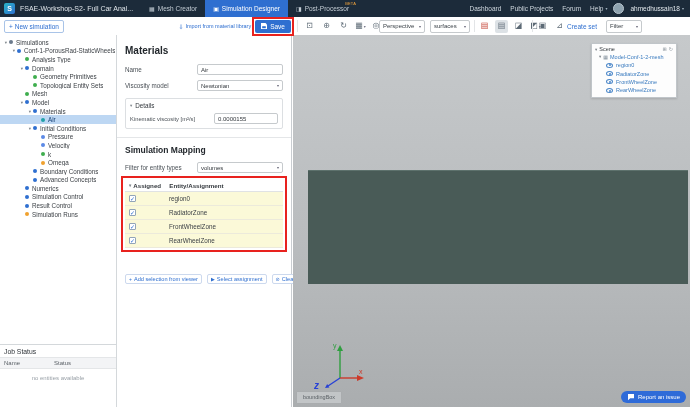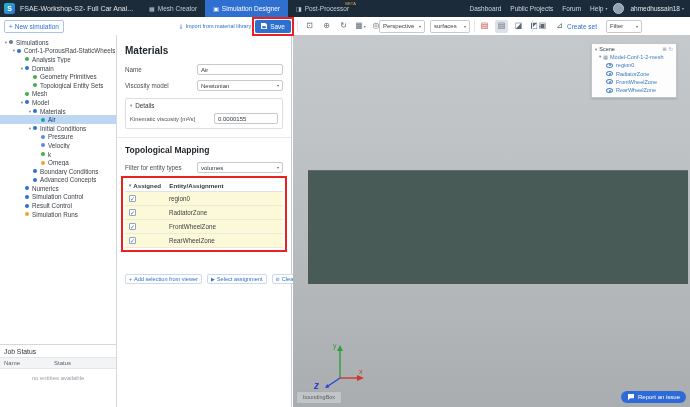--- a/index.html
+++ b/index.html
@@ -364,21 +364,21 @@
       <div class="dhead">
         <span class="tcaret2">▾</span>
         <span>Details</span>
       </div>
       <div class="frow" style="margin-bottom:0">
         <span class="flabel small">Kinematic viscosity [m²/s]</span>
         <input class="finput small" value="0.0000155" style="">
       </div>
     </div>
     <div class="pdivider"></div>
-    <div class="ptitle2">Topological Mapping</div>
+    <div class="ptitle2">Simulation Mapping</div>
     <div class="frow">
       <span class="flabel">Filter for entity types</span>
       <button class="fselect">
         <span>volumes</span>
         <span class="crt">▾</span>
       </button>
     </div>
     <div class="twrap">
       <span class="annotation" style="left:-4px;right:-4px;top:-4px;bottom:-4px"></span>
       <div class="thead">

